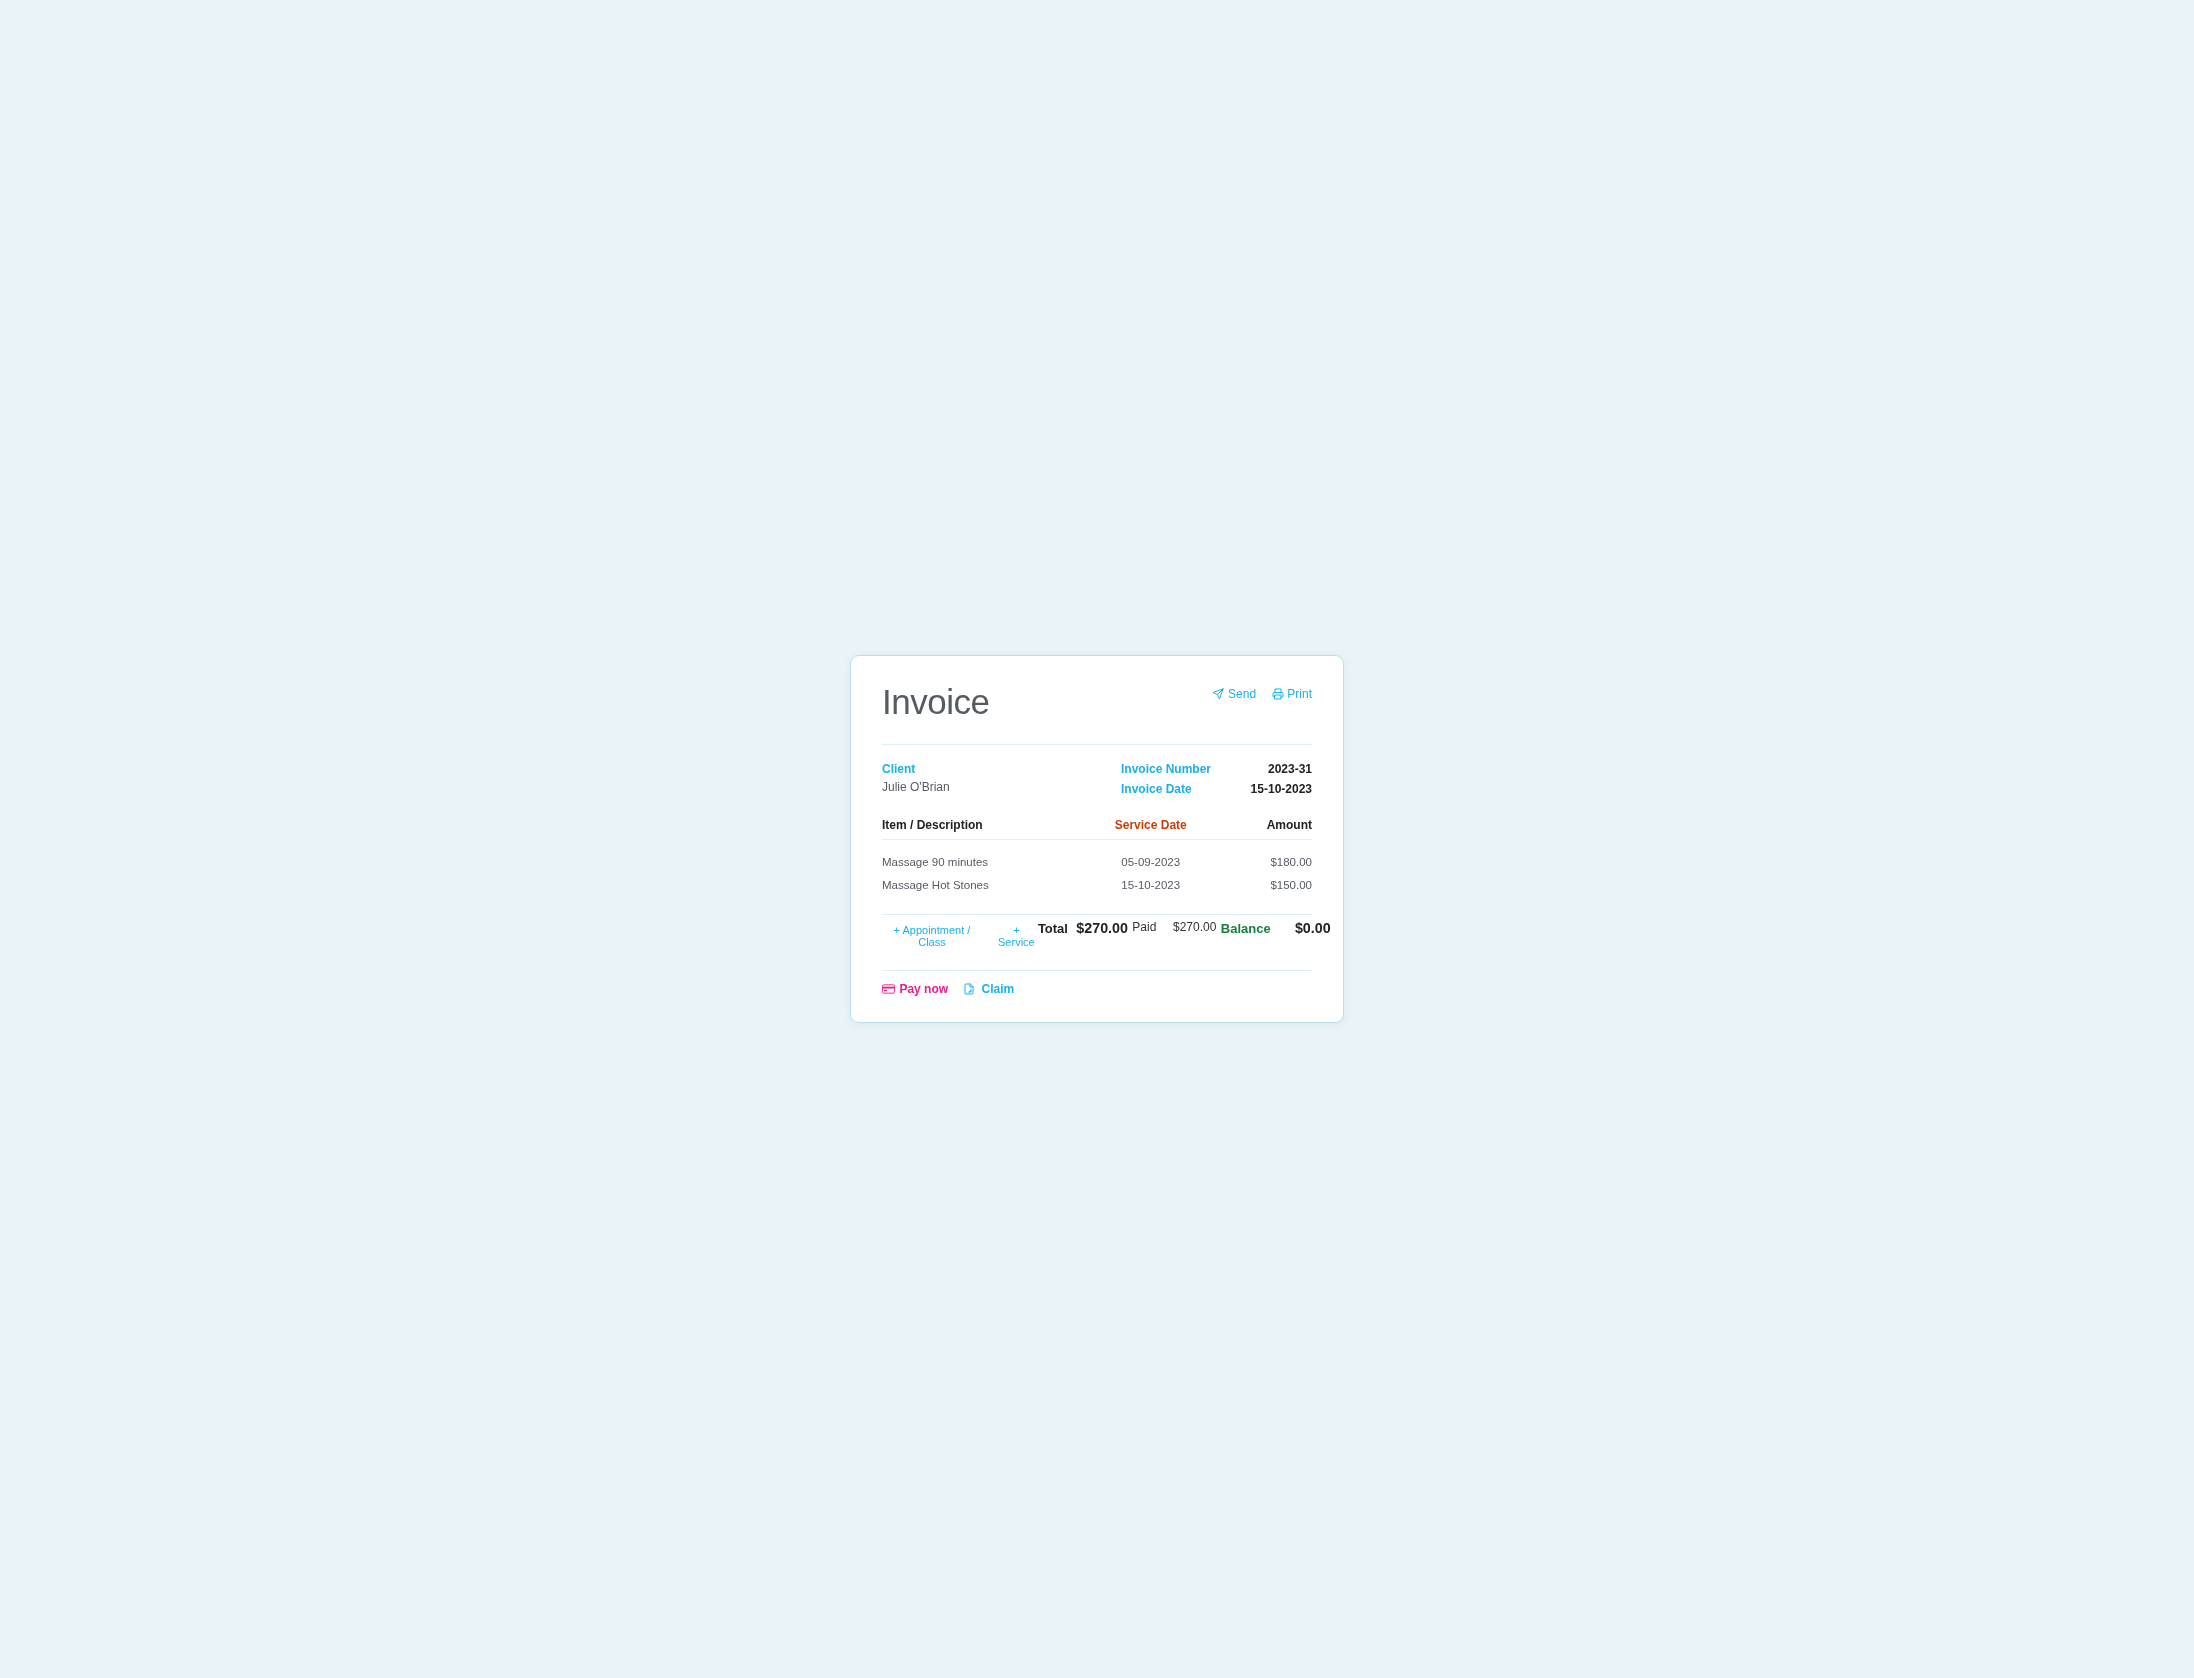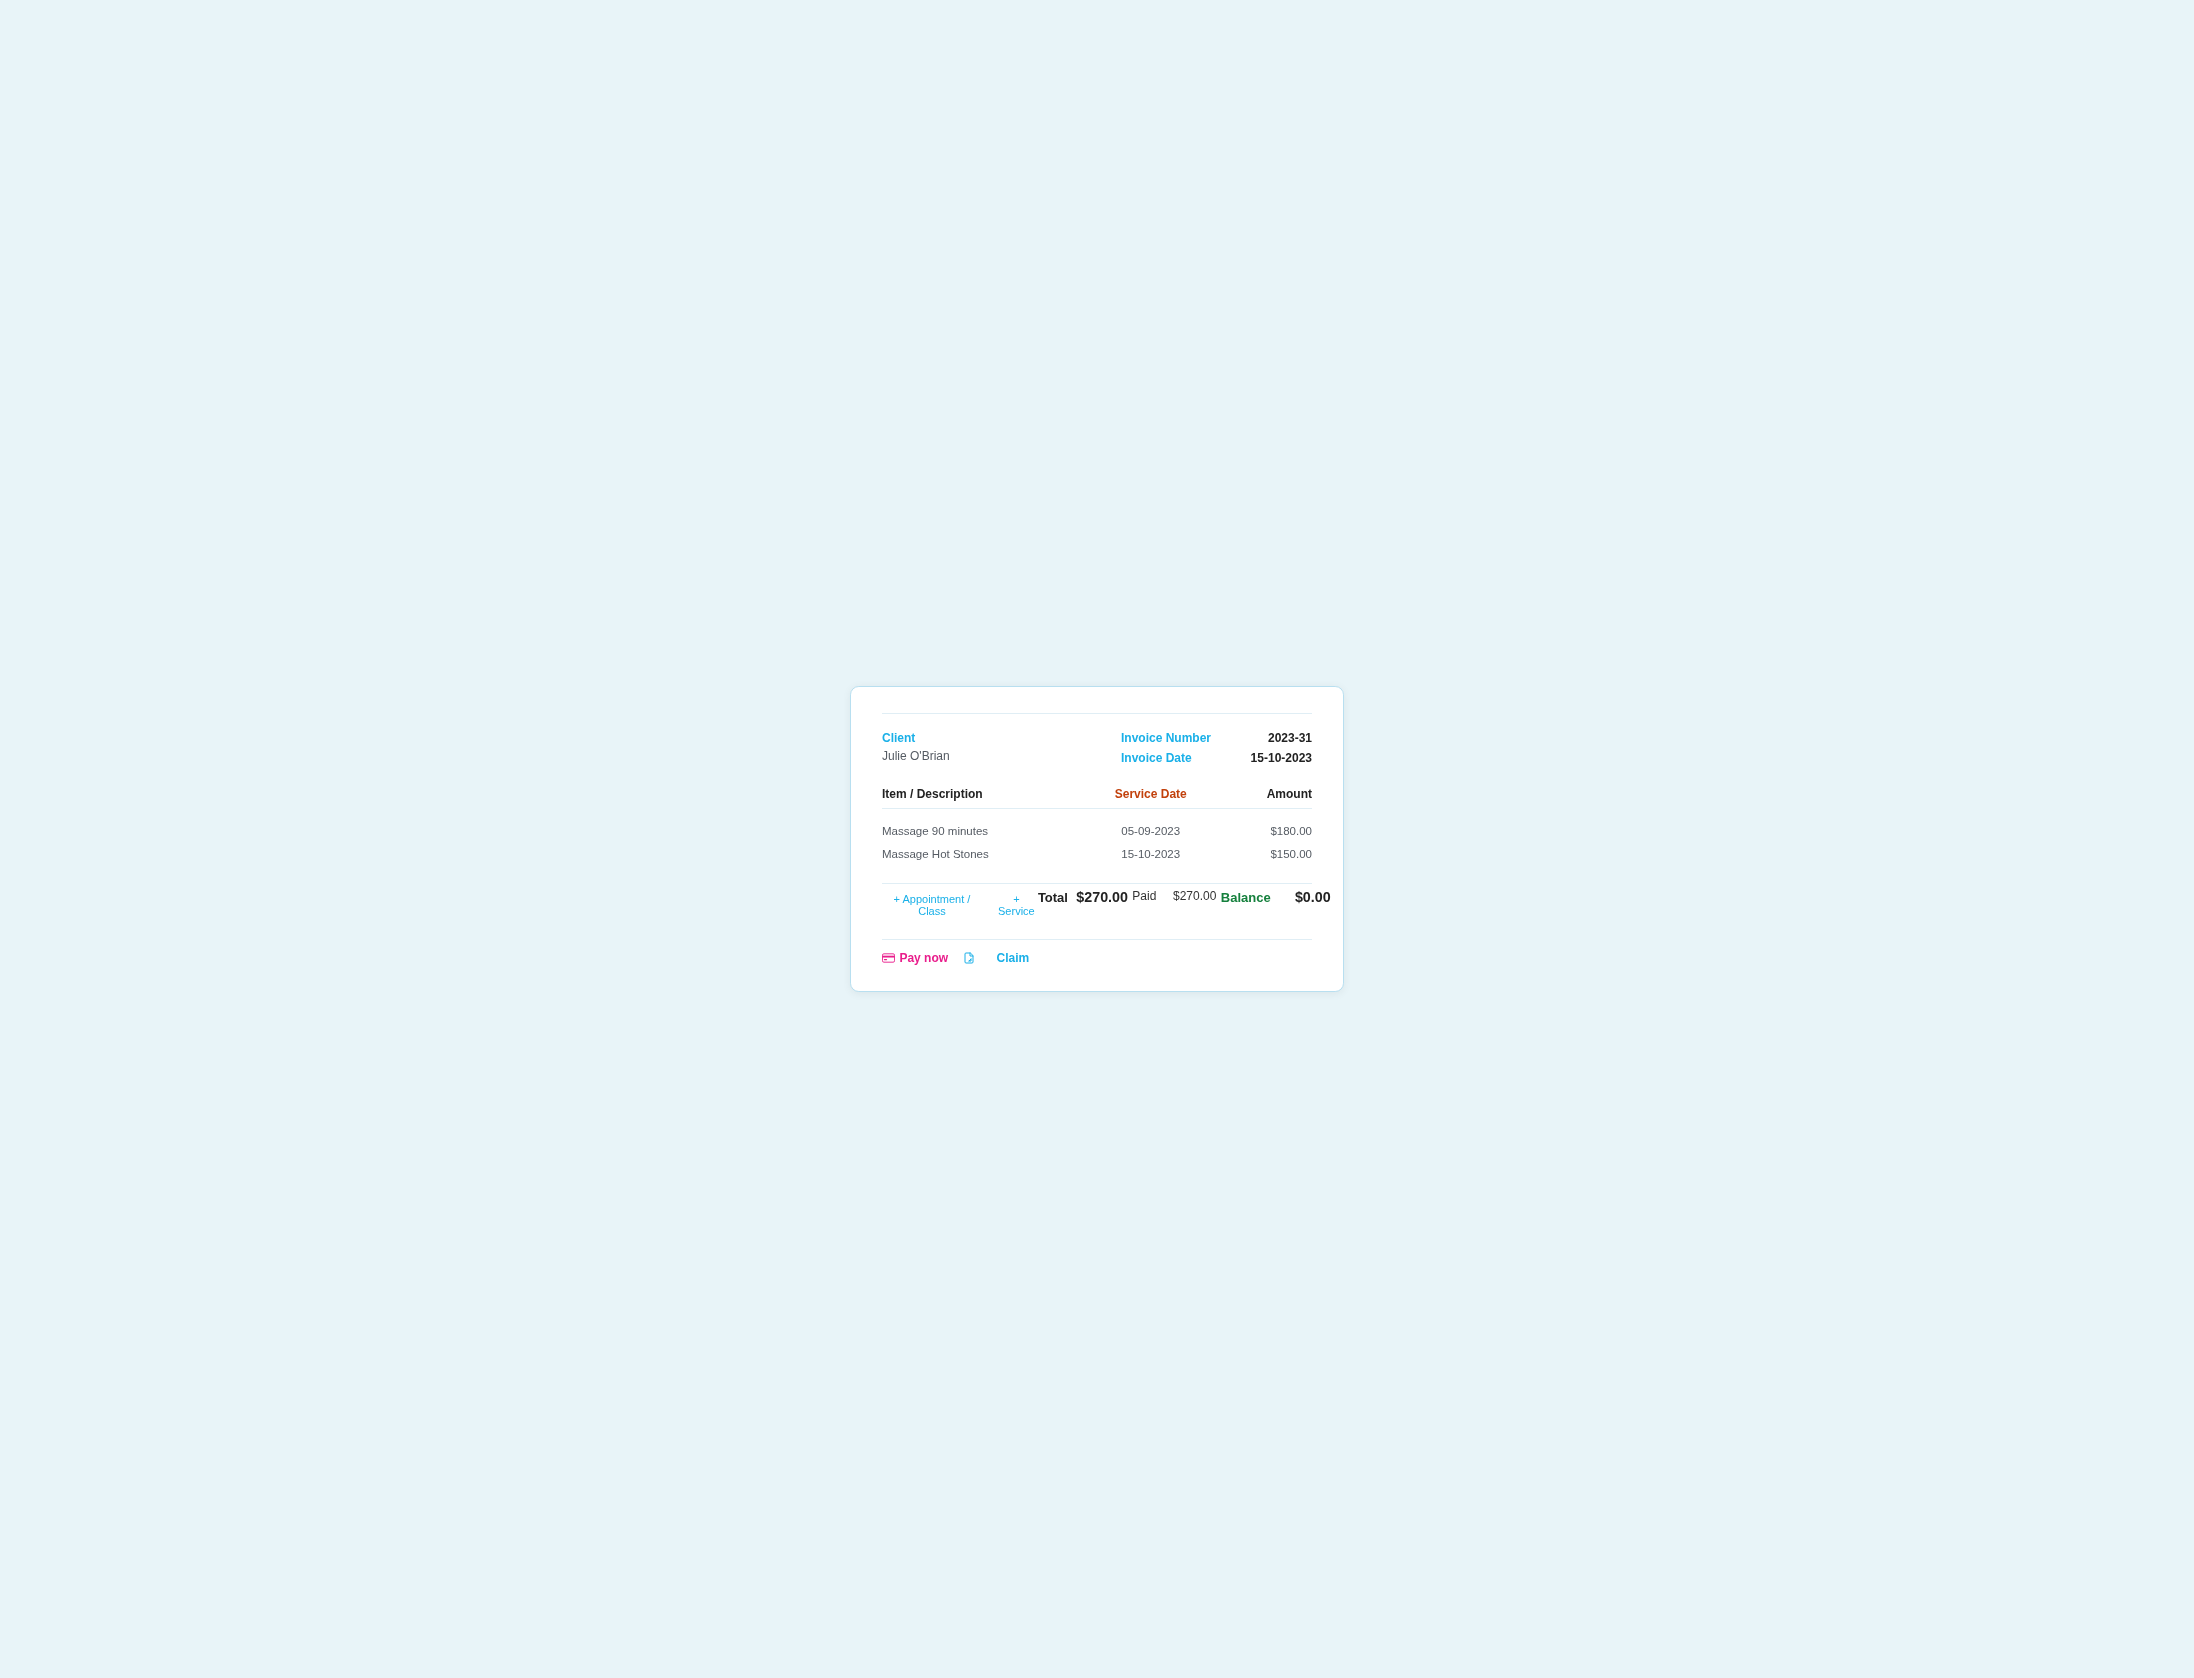--- a/index.html
+++ b/index.html
@@ -280,41 +280,65 @@
       font-weight: 600;
       cursor: pointer;
       background: none;
       border: none;
       padding: 0;
     }
 
     .claim-btn {
       display: flex;
       align-items: center;
-      gap: 21px;
+      gap: 6px;
       color: #1ab0e8;
       font-size: 12px;
       font-weight: 600;
       cursor: pointer;
       background: none;
       border: none;
       padding: 0;
     }
 
     
     .icon {
       display: inline-flex;
       align-items: center;
     }
   </style>
 </head>
 <body>
 
 <div class="invoice-card">
 
+  <div class="header">
+    <h1 class="invoice-title">Invoice</h1>
+    <div class="header-actions">
+      <button class="header-action-btn">
+        <span class="icon">
+          <svg width="12" height="12" viewBox="0 0 24 24" fill="none" stroke="#1ab0e8" stroke-width="2" stroke-linecap="round" stroke-linejoin="round">
+            <line x1="22" y1="2" x2="11" y2="13"></line>
+            <polygon points="22 2 15 22 11 13 2 9 22 2"></polygon>
+          </svg>
+        </span>
+        <span>Send</span>
+      </button>
+      <button class="header-action-btn">
+        <span class="icon">
+          <svg width="12" height="12" viewBox="0 0 24 24" fill="none" stroke="#1ab0e8" stroke-width="2" stroke-linecap="round" stroke-linejoin="round">
+            <polyline points="6 9 6 2 18 2 18 9"></polyline>
+            <path d="M6 18H4a2 2 0 0 1-2-2v-5a2 2 0 0 1 2-2h16a2 2 0 0 1 2 2v5a2 2 0 0 1-2 2h-2"></path>
+            <rect x="6" y="14" width="12" height="8"></rect>
+          </svg>
+        </span>
+        <span>Print</span>
+      </button>
+    </div>
+  </div>
 
   <hr class="divider">
 
   <div class="info-row">
     <div class="info-left">
       <div class="info-label">Client</div>
       <div class="info-value">Julie O'Brian</div>
     </div>
     <div class="info-right">
       <div class="info-right-row">

